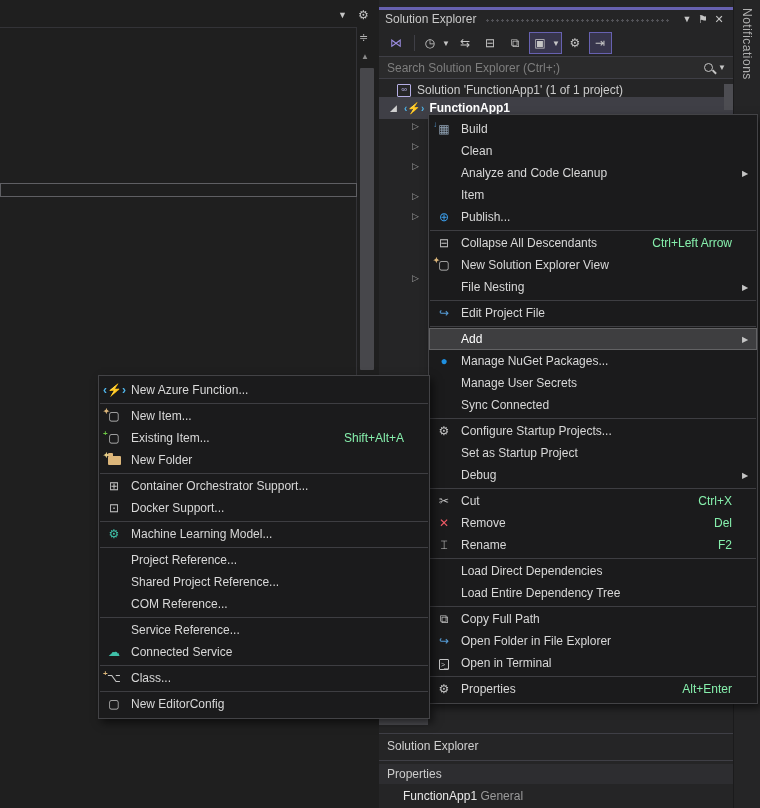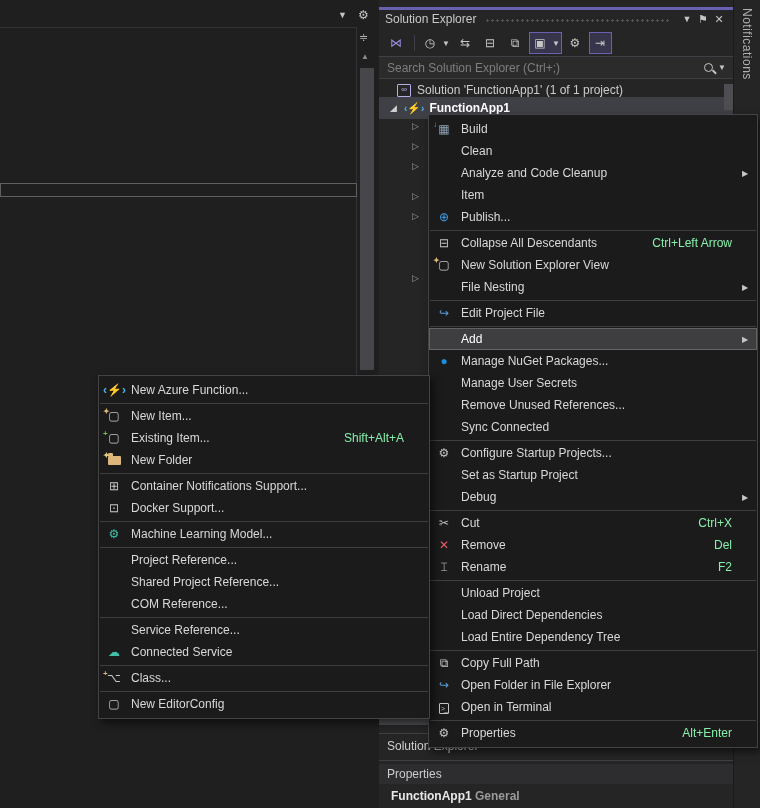--- a/index.html
+++ b/index.html
@@ -51,21 +51,21 @@
   #proj-expand{color:#d0d0d0;font-size:9px;width:14px;flex:none}
   .az-wrap{color:#4fb4e8;font-size:10px;font-weight:bold}
   .az-bolt{color:#f7c948;font-size:11px}
   #proj-label{font-weight:bold;color:#ffffff;margin-left:5px}
   .tree-arrow{position:absolute;left:33px;color:#9d9d9d;font-size:9px;cursor:default}
   #se-vthumb{left:345px;top:84px;width:10px;height:26px;background:#4d4d52}
   #se-hthumb{left:0;top:718px;width:49px;height:7px;background:#4d4d52}
   #se-tab{left:0;top:733px;width:100%;height:24px;border-top:1px solid #3f3f46;color:#cfcfcf;padding:5px 8px;box-sizing:border-box;white-space:nowrap;overflow:hidden}
   #se-props-sep{left:0;top:760px;width:100%;height:1px;background:#3f3f46}
   #se-props-title{left:0;top:764px;width:100%;height:20px;background:#2d2d30;color:#cccccc;padding:3px 8px;box-sizing:border-box;white-space:nowrap;overflow:hidden}
-  #se-props-object{left:4px;top:787px;width:100%;padding:2px 8px;box-sizing:border-box;font-weight:bold;white-space:nowrap;overflow:hidden}
+  #se-props-object{left:16px;top:787px;width:100%;padding:2px 8px;box-sizing:border-box;font-weight:normal;white-space:nowrap;overflow:hidden}
   #se-props-object .obj{color:#e8e8e8}
   #se-props-object .det{color:#9a9a9a}
 
   
   #notif-strip{left:733px;top:0;width:27px;height:808px;background:#252526;border-left:1px solid #1b1b1c;box-sizing:border-box}
   #notif-label{position:absolute;left:6px;top:8px;writing-mode:vertical-rl;color:#b0b0b0;font-size:12px;letter-spacing:.5px}
 
   
   .menu{position:absolute;background:#1b1b1c;border:1px solid #434346;box-shadow:3px 4px 8px rgba(0,0,0,.55);padding:3px 0;box-sizing:border-box}
   #context-menu{left:428px;top:114px;width:330px;z-index:10}
@@ -250,26 +250,20 @@
       <span class="mi-arrow"></span>
     </div>
     <div class="menu-item">
       <span class="mi-icon"></span>
       <span class="mi-label">Manage User Secrets</span>
       <span class="mi-fill"></span>
       <span class="mi-arrow"></span>
     </div>
     <div class="menu-item">
       <span class="mi-icon"></span>
-      <span class="mi-label">Remove Unused References...</span>
-      <span class="mi-fill"></span>
-      <span class="mi-arrow"></span>
-    </div>
-    <div class="menu-item">
-      <span class="mi-icon"></span>
       <span class="mi-label">Sync Connected</span>
       <span class="mi-fill"></span>
       <span class="mi-arrow"></span>
     </div>
     <div class="menu-sep"></div>
     <div class="menu-item">
       <span class="mi-icon"><span style="color: rgb(197, 197, 197);">⚙</span></span>
       <span class="mi-label">Configure Startup Projects...</span>
       <span class="mi-fill"></span>
       <span class="mi-arrow"></span>
@@ -304,26 +298,20 @@
     <div class="menu-item">
       <span class="mi-icon"><span style="color: rgb(197, 197, 197);">⌶</span></span>
       <span class="mi-label">Rename</span>
       <span class="mi-fill"></span>
       <span class="mi-shortcut">F2</span>
       <span class="mi-arrow"></span>
     </div>
     <div class="menu-sep"></div>
     <div class="menu-item">
       <span class="mi-icon"></span>
-      <span class="mi-label">Unload Project</span>
-      <span class="mi-fill"></span>
-      <span class="mi-arrow"></span>
-    </div>
-    <div class="menu-item">
-      <span class="mi-icon"></span>
       <span class="mi-label">Load Direct Dependencies</span>
       <span class="mi-fill"></span>
       <span class="mi-arrow"></span>
     </div>
     <div class="menu-item">
       <span class="mi-icon"></span>
       <span class="mi-label">Load Entire Dependency Tree</span>
       <span class="mi-fill"></span>
       <span class="mi-arrow"></span>
     </div>
@@ -378,21 +366,21 @@
     </div>
     <div class="menu-item">
       <span class="mi-icon"><span class="icon-folder"></span><span class="badge" style="color: rgb(232, 208, 137);">✦</span></span>
       <span class="mi-label">New Folder</span>
       <span class="mi-fill"></span>
       <span class="mi-arrow"></span>
     </div>
     <div class="menu-sep"></div>
     <div class="menu-item">
       <span class="mi-icon"><span style="color: rgb(197, 197, 197);">⊞</span></span>
-      <span class="mi-label">Container Notifications Support...</span>
+      <span class="mi-label">Container Orchestrator Support...</span>
       <span class="mi-fill"></span>
       <span class="mi-arrow"></span>
     </div>
     <div class="menu-item">
       <span class="mi-icon"><span style="color: rgb(197, 197, 197);">⊡</span></span>
       <span class="mi-label">Docker Support...</span>
       <span class="mi-fill"></span>
       <span class="mi-arrow"></span>
     </div>
     <div class="menu-sep"></div>

